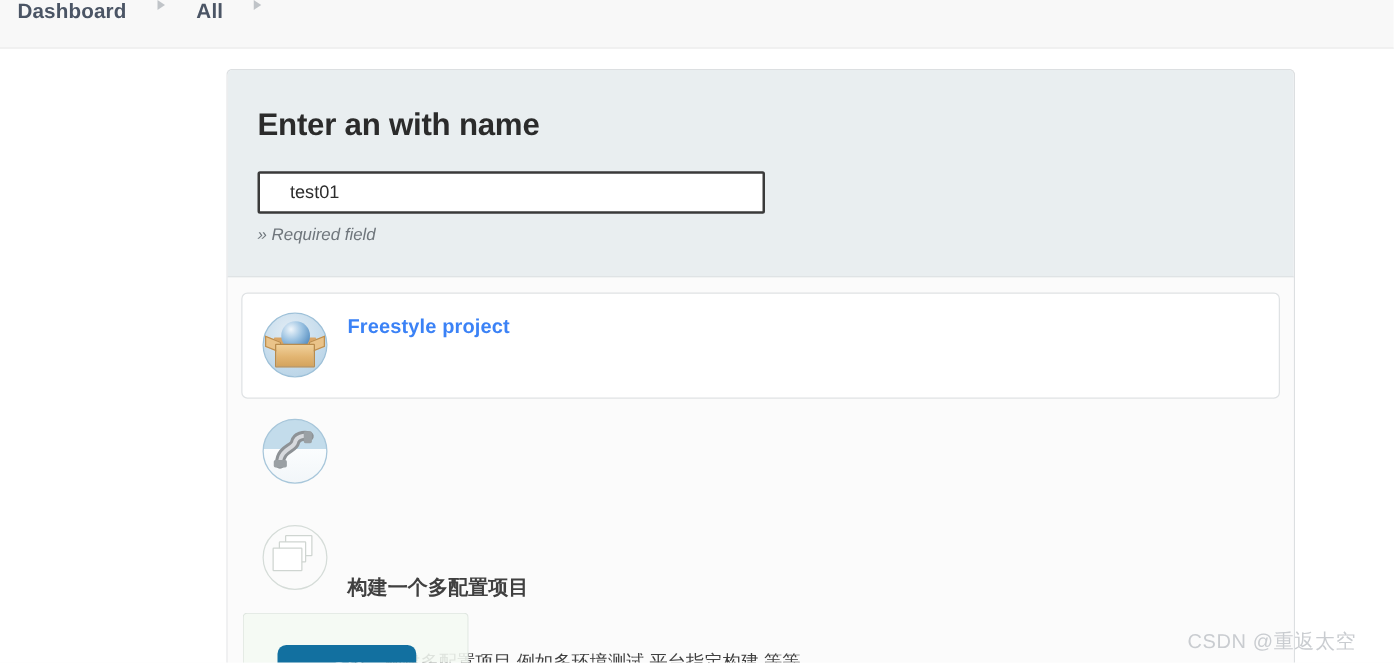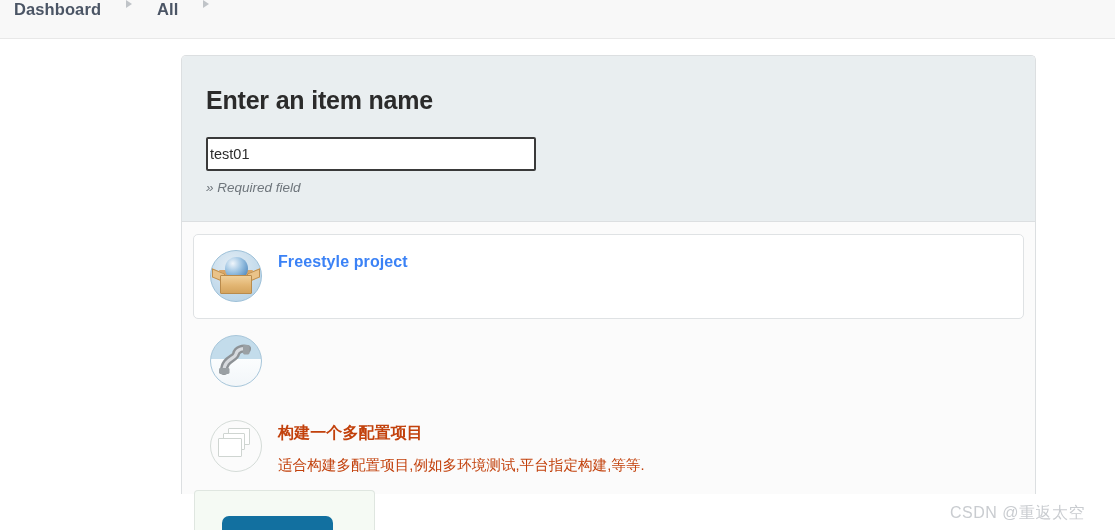--- a/index.html
+++ b/index.html
@@ -65,29 +65,29 @@
   }
   .name-title {
     font-size: 25px;
     font-weight: 700;
     color: #2b2b2b;
     letter-spacing: -.2px;
     margin-bottom: 22px;
   }
   .name-input {
     display: block;
-    width: 330px;
+    width: 406px;
     height: 34px;
     background: #ffffff;
     border: 2px solid #3a3a3a;
     border-radius: 2px;
     font-family: inherit;
     font-size: 14.5px;
     color: #2c2c2c;
-    padding: 0 2px;
+    padding: 0 24px;
     outline: none;
   }
   .required-note {
     margin-top: 9px;
     font-size: 13.5px;
     font-style: italic;
     color: #6f767c;
   }
 
   
@@ -200,21 +200,21 @@
     background: #ffffff;
     border: 1px solid #cfd5d1;
     border-radius: 1px;
   }
   .pg1 { left: 18px; top: 8px;  width: 22px; height: 17px; }
   .pg2 { left: 13px; top: 13px; width: 22px; height: 17px; }
   .pg3 { left:  8px; top: 18px; width: 24px; height: 19px; }
 
   
   .item-faded .item-name,
-  .item-faded .item-desc { color: #c2410c; }
+  .item-faded .item-desc { color: #404040; margin-top: 37px; }
 
   .overlay-panel {
     position: absolute;
     left: 194px;
     top: 451px;
     width: 181px;
     height: 79px;
     background: rgba(244, 249, 243, .88);
     border: 1px solid #dfe6e0;
     border-bottom: none;
@@ -260,21 +260,21 @@
   <span class="crumb-sep"></span>
   <span class="crumb">All</span>
   <span class="crumb-sep"></span>
 </div>
 
 <div class="page-body">
 
   <div class="main-panel">
 
     <div class="name-section">
-      <div class="name-title">Enter an item name</div>
+      <div class="name-title">Enter an with name</div>
       <input class="name-input" type="text" value="test01" style="">
       <div class="required-note">» Required field</div>
     </div>
 
     <div class="item-list">
 
       <div class="item bordered">
         <div class="item-icon">
           <span class="ic-disc"></span>
           <span class="ic-box-back"></span>

